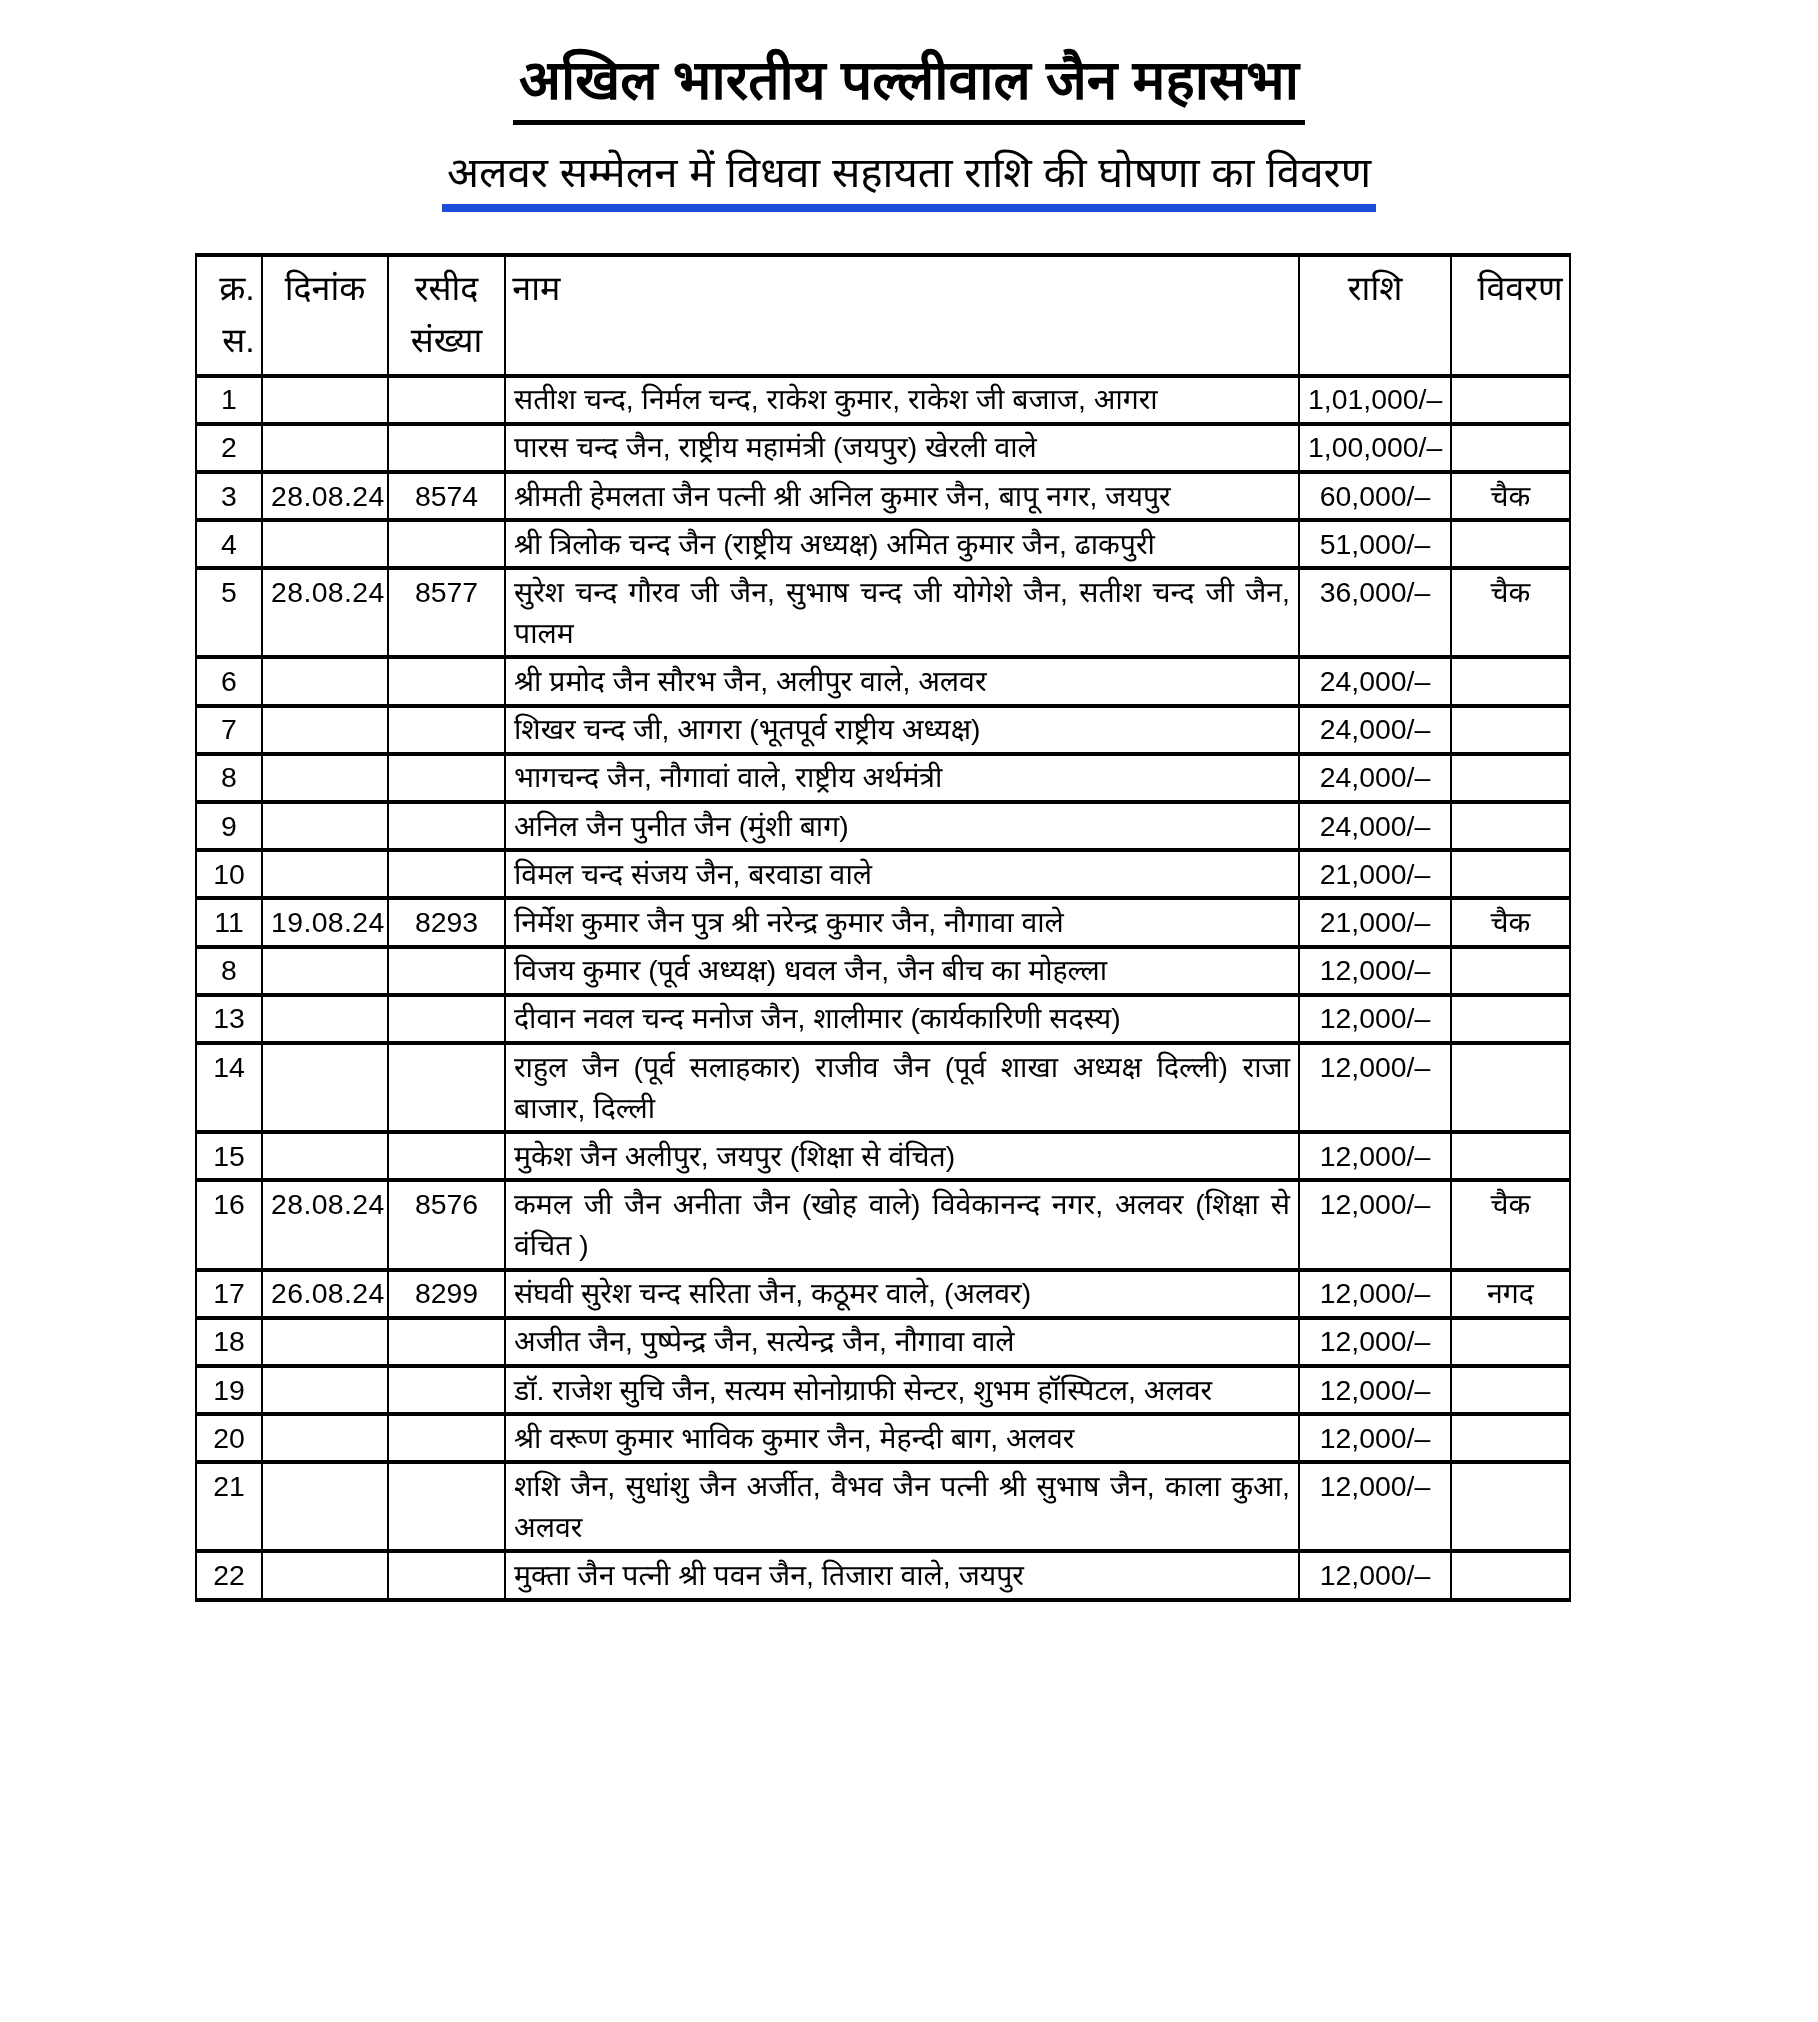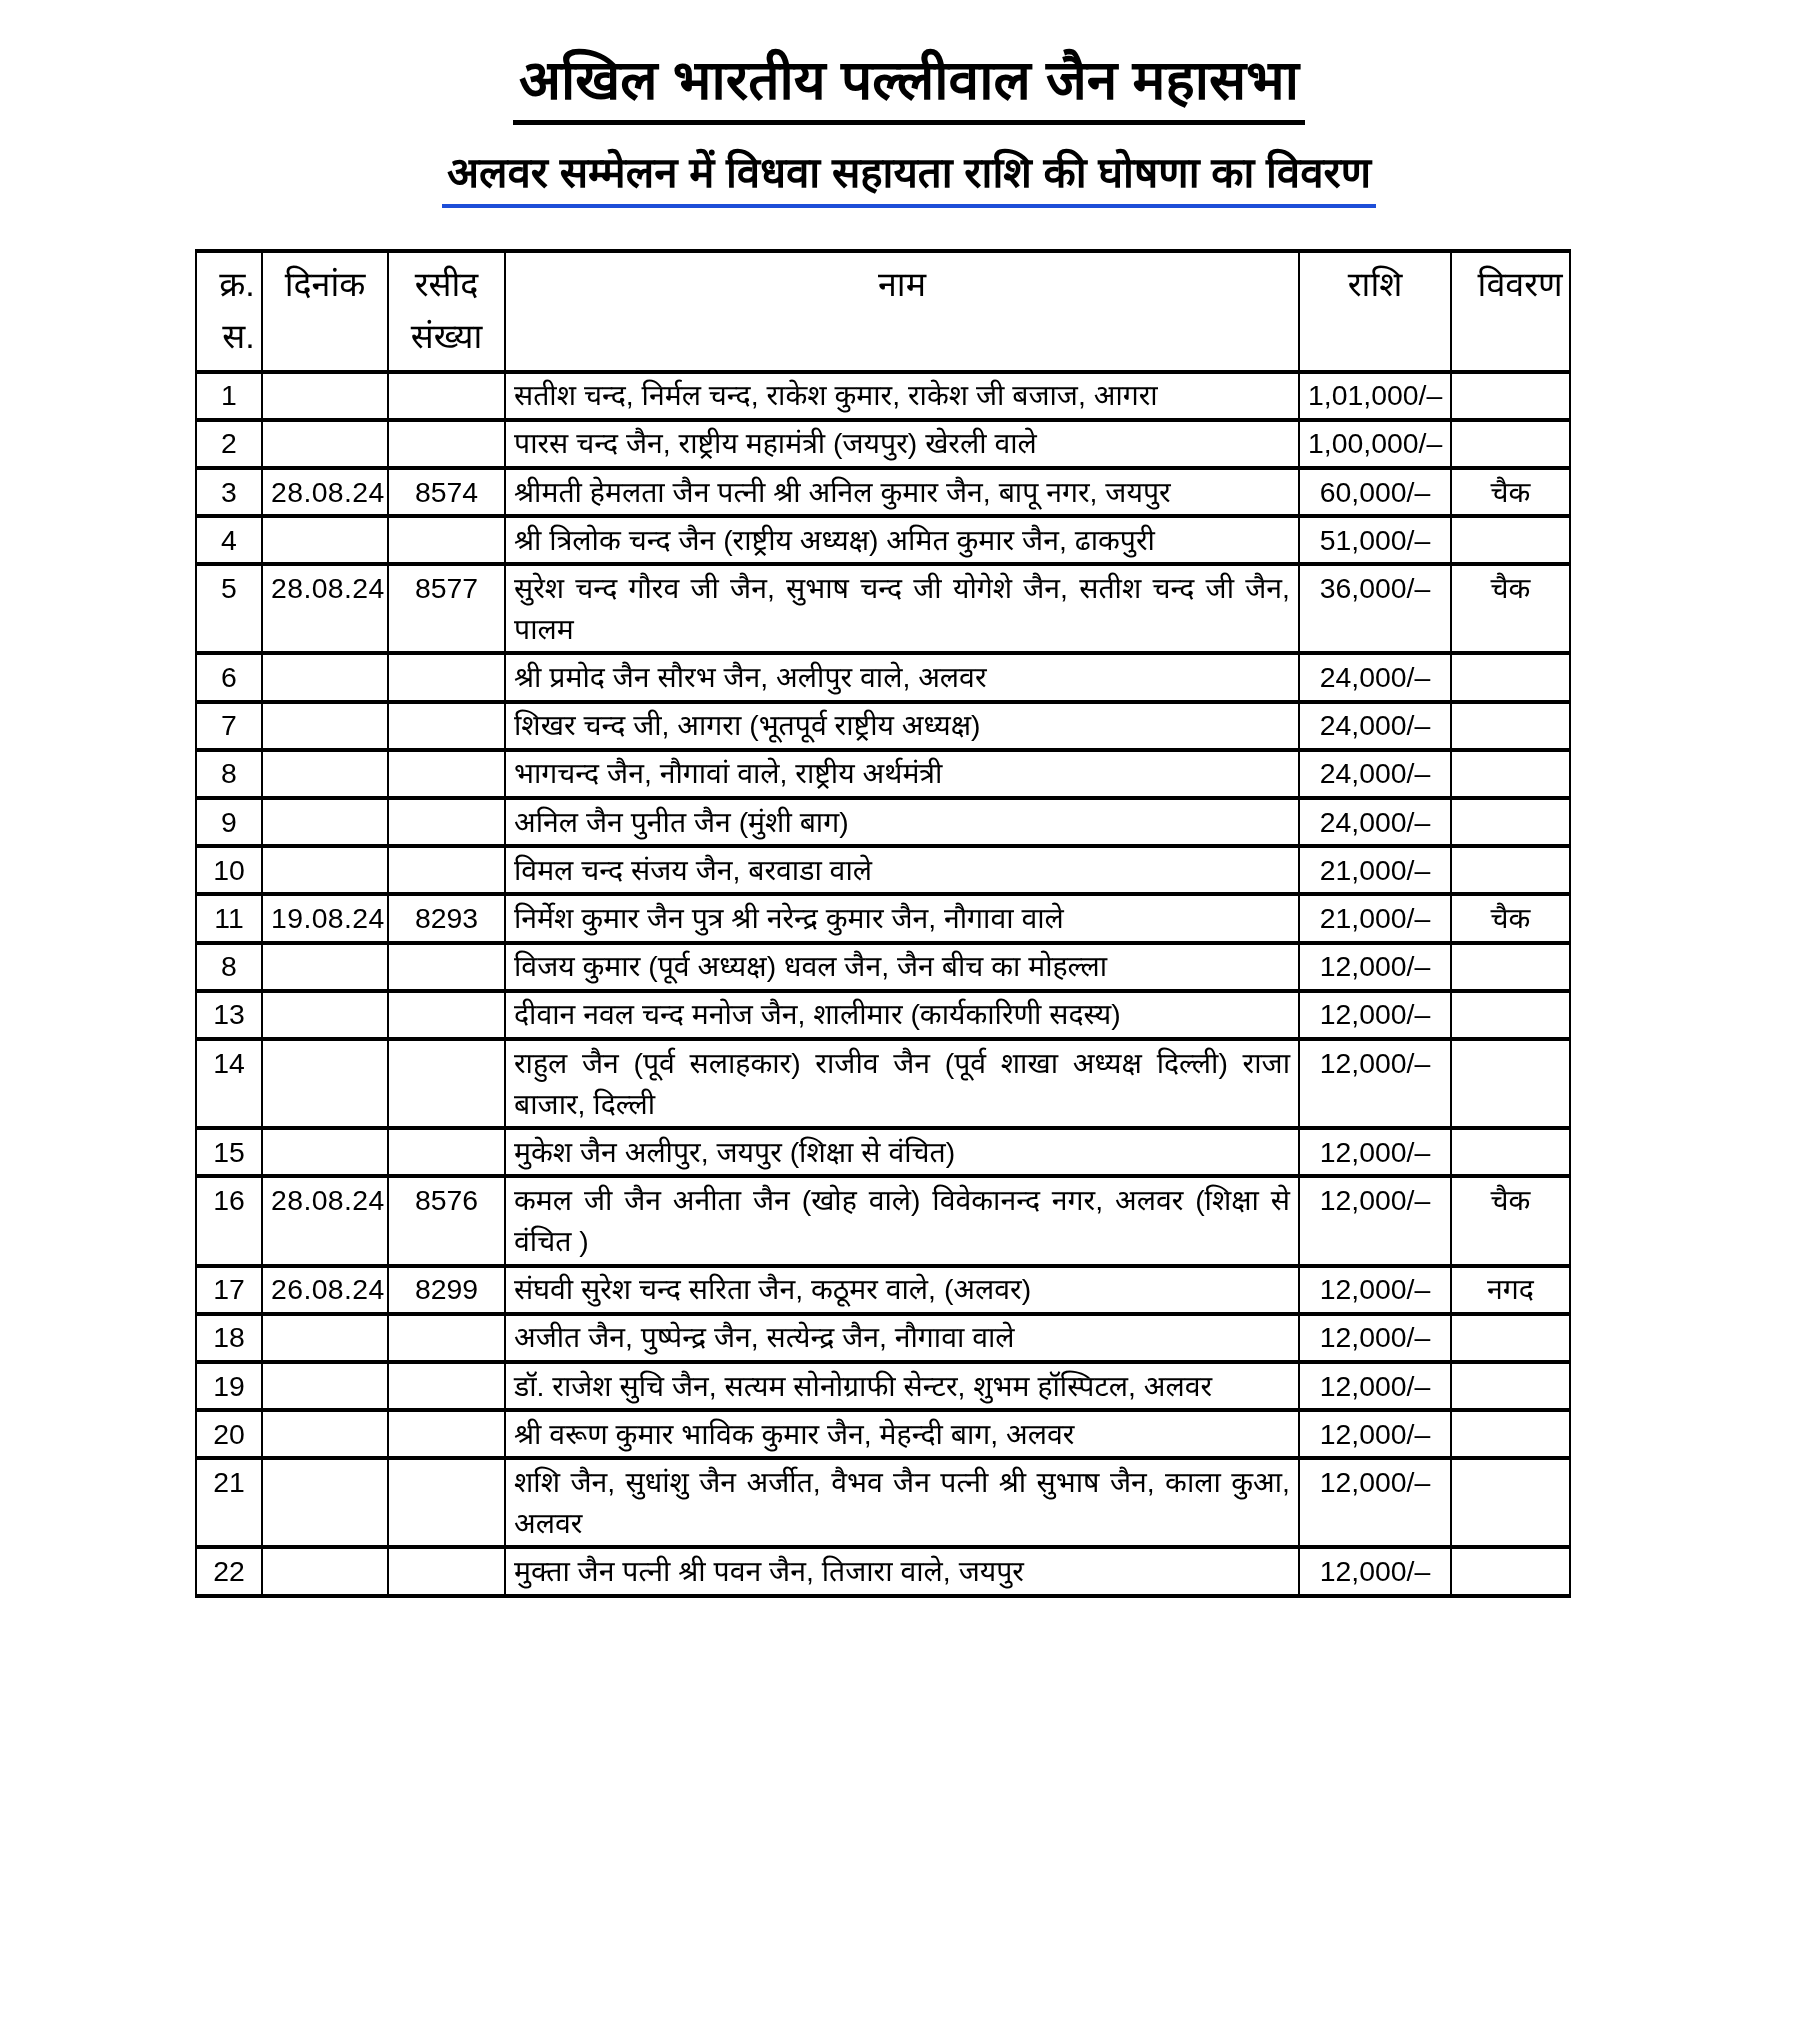--- a/index.html
+++ b/index.html
@@ -27,23 +27,23 @@
     border-bottom: 5.5px solid #000;
     padding: 0 6.3px 8px 6.3px;
   }
   .subtitle-wrap {
     text-align: center;
     margin: 0 0 41px 0;
   }
   .doc-subtitle {
     display: inline-block;
     font-size: 42px;
-    font-weight: bold;
+    font-weight: normal;
     line-height: 1.15;
-    border-bottom: 4px solid #1d4ed8;
+    border-bottom: 8px solid #1d4ed8;
     padding: 0 4.7px 6.3px 4.7px;
   }
   table.ledger {
     border-collapse: collapse;
     table-layout: fixed;
     width: 1375px;
     margin-left: 195px;
     background: #fff;
   }
   table.ledger td, table.ledger th {
@@ -57,21 +57,21 @@
   th {
     font-weight: normal;
     font-size: 34px;
     line-height: 52px;
     white-space: pre-line;
     padding: 4.7px 6.3px 8px 6.3px;
   }
   th.h-serial  { text-align: right; padding-left: 18px; }
   th.h-date    { text-align: center; }
   th.h-receipt { text-align: center; }
-  th.h-name    { text-align: center; }
+  th.h-name    { text-align: left; }
   th.h-amount  { text-align: center; }
   th.h-details { text-align: right; }
 
   tr.data-row { height: 46px; }
   tr.data-row td {
     font-size: 28.4px;
     line-height: 41px;
     padding: 1.6px 8px 1.6px 8px;
   }
   td.c-serial  { text-align: center; font-size: 29px; }

